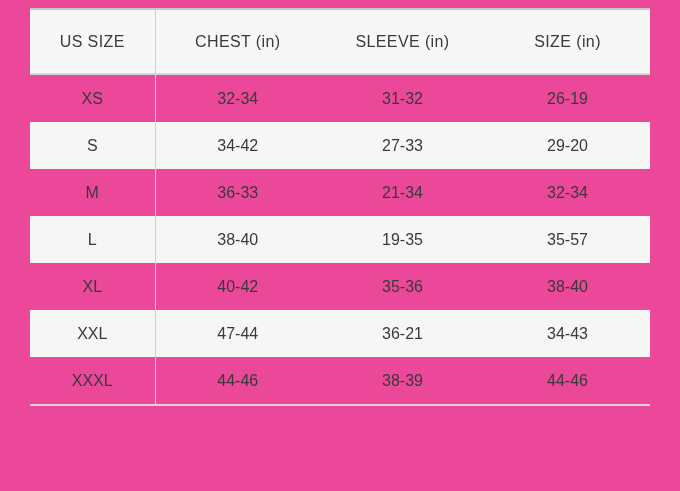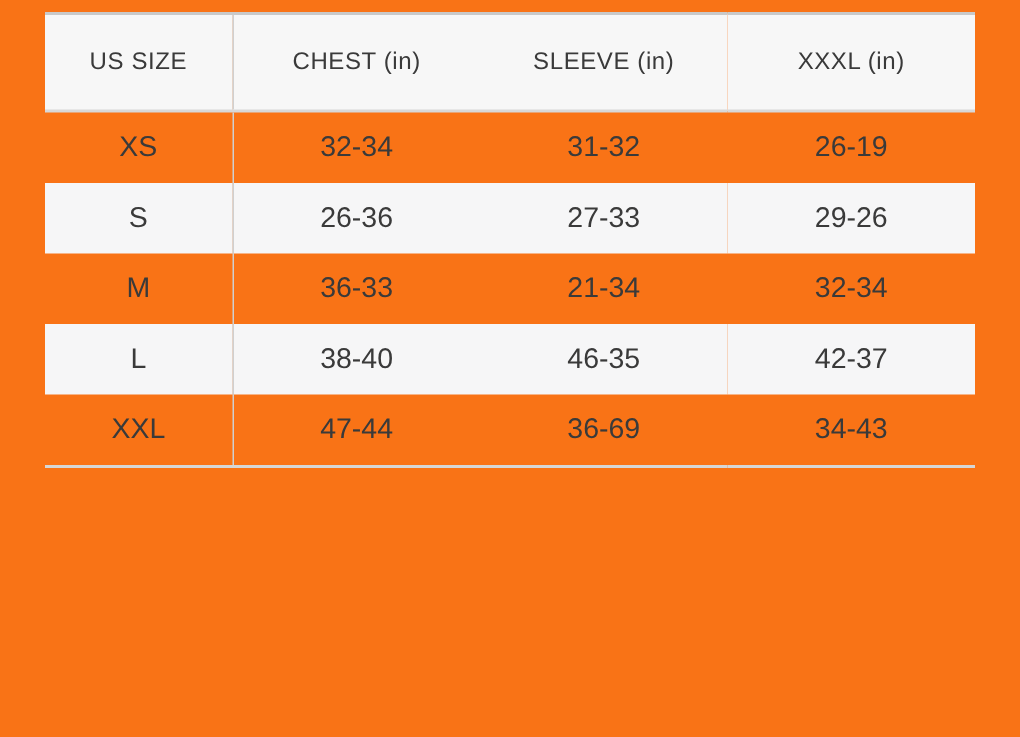--- a/index.html
+++ b/index.html
@@ -5,21 +5,21 @@
   html, body {
     margin: 0;
     padding: 0;
     background: #ffffff;
     font-family: "Liberation Sans", "DejaVu Sans", sans-serif;
   }
   .viewport {
     position: relative;
     width: 680px;
     height: 491px;
-    background: #f97316;
+    background: #ec4899;
     overflow: hidden;
   }
   .chart-wrap {
     position: absolute;
     left: 30px;
     top: 8px;
     width: 620px;
   }
   table.size-chart {
     border-collapse: collapse;
@@ -40,21 +40,21 @@
     border-bottom: 2px solid #d8d8d8;
     font-size: 16px;
     font-weight: 400;
     letter-spacing: 0.4px;
     text-align: center;
     vertical-align: middle;
     padding: 0;
   }
   table.size-chart tbody td {
     height: 47px;
-    font-size: 19px;
+    font-size: 16px;
     font-weight: 400;
     text-align: center;
     vertical-align: middle;
     padding: 0;
   }
   table.size-chart tbody tr:nth-child(even) td {
     background: #f6f6f7;
   }
   table.size-chart th:first-child,
   table.size-chart td:first-child {
@@ -71,50 +71,62 @@
         <col class="col-size">
           <col class="col-chest">
           <col class="col-sleeve">
           <col class="col-waist">
       </colgroup>
       <thead>
         <tr>
           <th>US SIZE</th>
           <th>CHEST (in)</th>
           <th>SLEEVE (in)</th>
-          <th>XXXL (in)</th>
+          <th>SIZE (in)</th>
         </tr>
       </thead>
       <tbody>
         <tr>
           <td>XS</td>
           <td>32-34</td>
           <td>31-32</td>
           <td>26-19</td>
         </tr>
         <tr>
           <td>S</td>
-          <td>26-36</td>
+          <td>34-42</td>
           <td>27-33</td>
-          <td>29-26</td>
+          <td>29-20</td>
         </tr>
         <tr>
           <td>M</td>
           <td>36-33</td>
           <td>21-34</td>
           <td>32-34</td>
         </tr>
         <tr>
           <td>L</td>
           <td>38-40</td>
-          <td>46-35</td>
-          <td>42-37</td>
+          <td>19-35</td>
+          <td>35-57</td>
+        </tr>
+        <tr>
+          <td>XL</td>
+          <td>40-42</td>
+          <td>35-36</td>
+          <td>38-40</td>
         </tr>
         <tr>
           <td>XXL</td>
           <td>47-44</td>
-          <td>36-69</td>
+          <td>36-21</td>
           <td>34-43</td>
+        </tr>
+        <tr>
+          <td>XXXL</td>
+          <td>44-46</td>
+          <td>38-39</td>
+          <td>44-46</td>
         </tr>
       </tbody>
     </table>
   </div>
 </div>
 
 </body></html>

